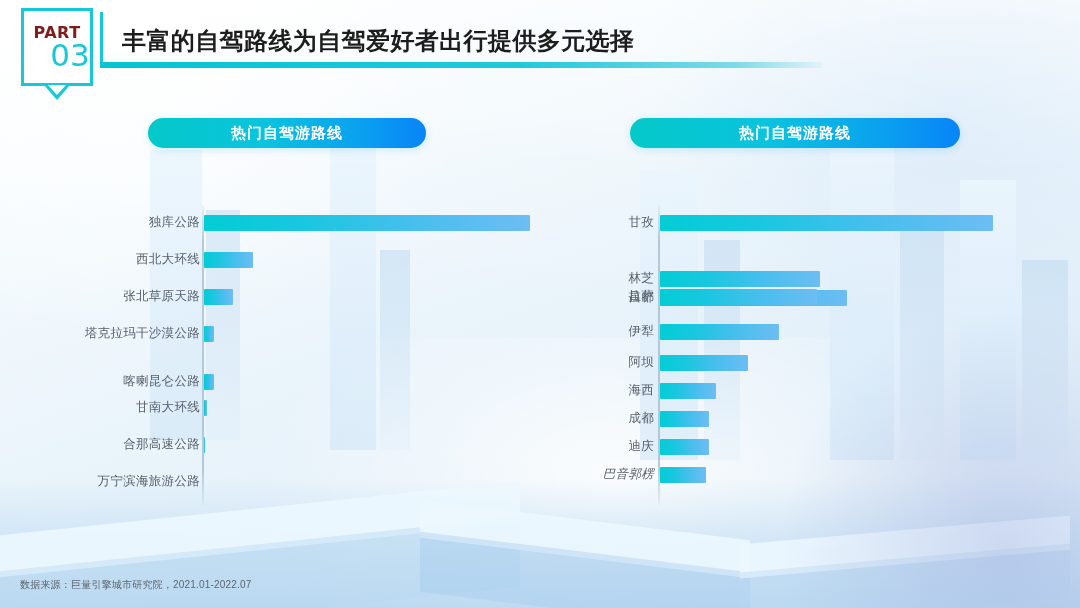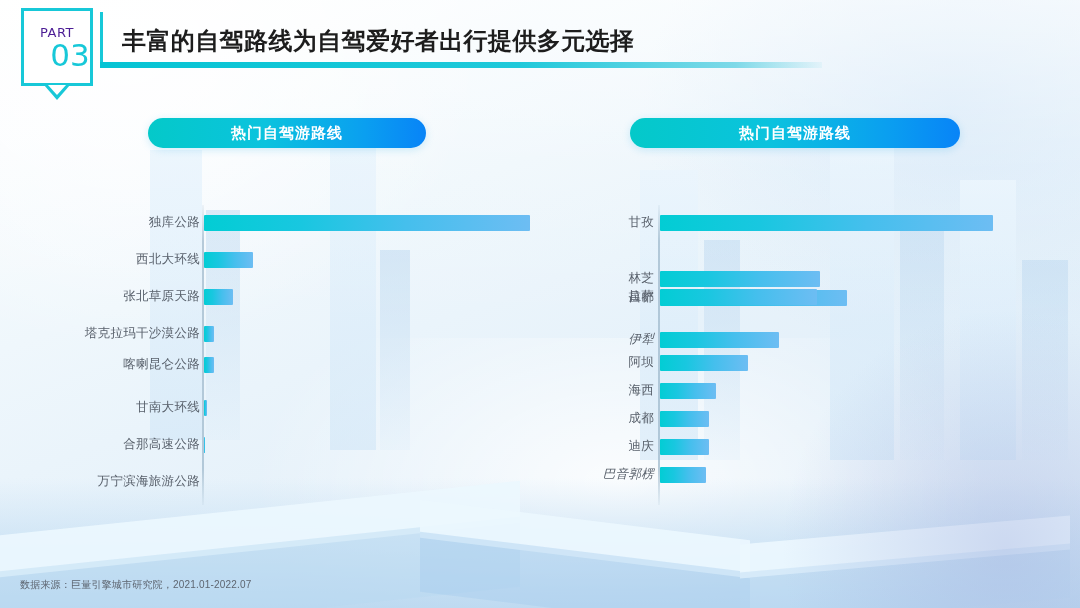--- a/index.html
+++ b/index.html
@@ -47,21 +47,21 @@
   }
 
   
   .badge{
     position:absolute;left:21px;top:8px;width:72px;height:78px;
     background:#ffffff;border:3px solid #17c8d8;box-sizing:border-box;
     display:flex;flex-direction:column;align-items:center;justify-content:center;
     z-index:6;
   }
   .badge-part{
-    font-size:13px;font-weight:normal;color:#4c1d95;letter-spacing:.5px;
+    font-size:16px;font-weight:bold;color:#7f1d1d;letter-spacing:.5px;
     line-height:19px;font-family:"DejaVu Sans",sans-serif;
   }
   .badge-num{
     font-size:31px;font-weight:normal;color:#17c8d8;line-height:31px;
     font-family:"DejaVu Sans",sans-serif;margin-top:-2px;margin-left:26px;
   }
   .badge-tip{
     position:absolute;left:44px;top:85px;width:0;height:0;
     border-left:13px solid transparent;border-right:13px solid transparent;
     border-top:15px solid #17c8d8;z-index:6;
@@ -190,21 +190,21 @@
           <div class="bar" style="width: 48.9px;"></div>
         </div>
         <div class="row" style="top: 84px;">
           <span class="row-label">张北草原天路</span>
           <div class="bar" style="width: 29.34px;"></div>
         </div>
         <div class="row" style="top: 121px;">
           <span class="row-label">塔克拉玛干沙漠公路</span>
           <div class="bar" style="width: 10.106px;"></div>
         </div>
-        <div class="row" style="top: 152px;">
+        <div class="row" style="top: 169px;">
           <span class="row-label">喀喇昆仑公路</span>
           <div class="bar" style="width: 9.78px;"></div>
         </div>
         <div class="row" style="top: 195px;">
           <span class="row-label">甘南大环线</span>
           <div class="bar" style="width: 3.26px;"></div>
         </div>
         <div class="row" style="top: 232px;">
           <span class="row-label">合那高速公路</span>
           <div class="bar" style="width: 0.652px;"></div>
@@ -228,21 +228,21 @@
           <div class="bar" style="width: 187.146px;"></div>
         </div>
         <div class="row" style="top: 66px;">
           <span class="row-label">林芝</span>
           <div class="bar" style="width: 159.84px;"></div>
         </div>
         <div class="row" style="top: 84px;">
           <span class="row-label">拉萨</span>
           <div class="bar" style="width: 156.51px;"></div>
         </div>
-        <div class="row" style="top: 127px; font-style: italic;">
+        <div class="row" style="top: 119px;">
           <span class="row-label">伊犁</span>
           <div class="bar" style="width: 118.881px;"></div>
         </div>
         <div class="row" style="top: 150px;">
           <span class="row-label">阿坝</span>
           <div class="bar" style="width: 87.912px;"></div>
         </div>
         <div class="row" style="top: 178px;">
           <span class="row-label">海西</span>
           <div class="bar" style="width: 55.944px;"></div>

